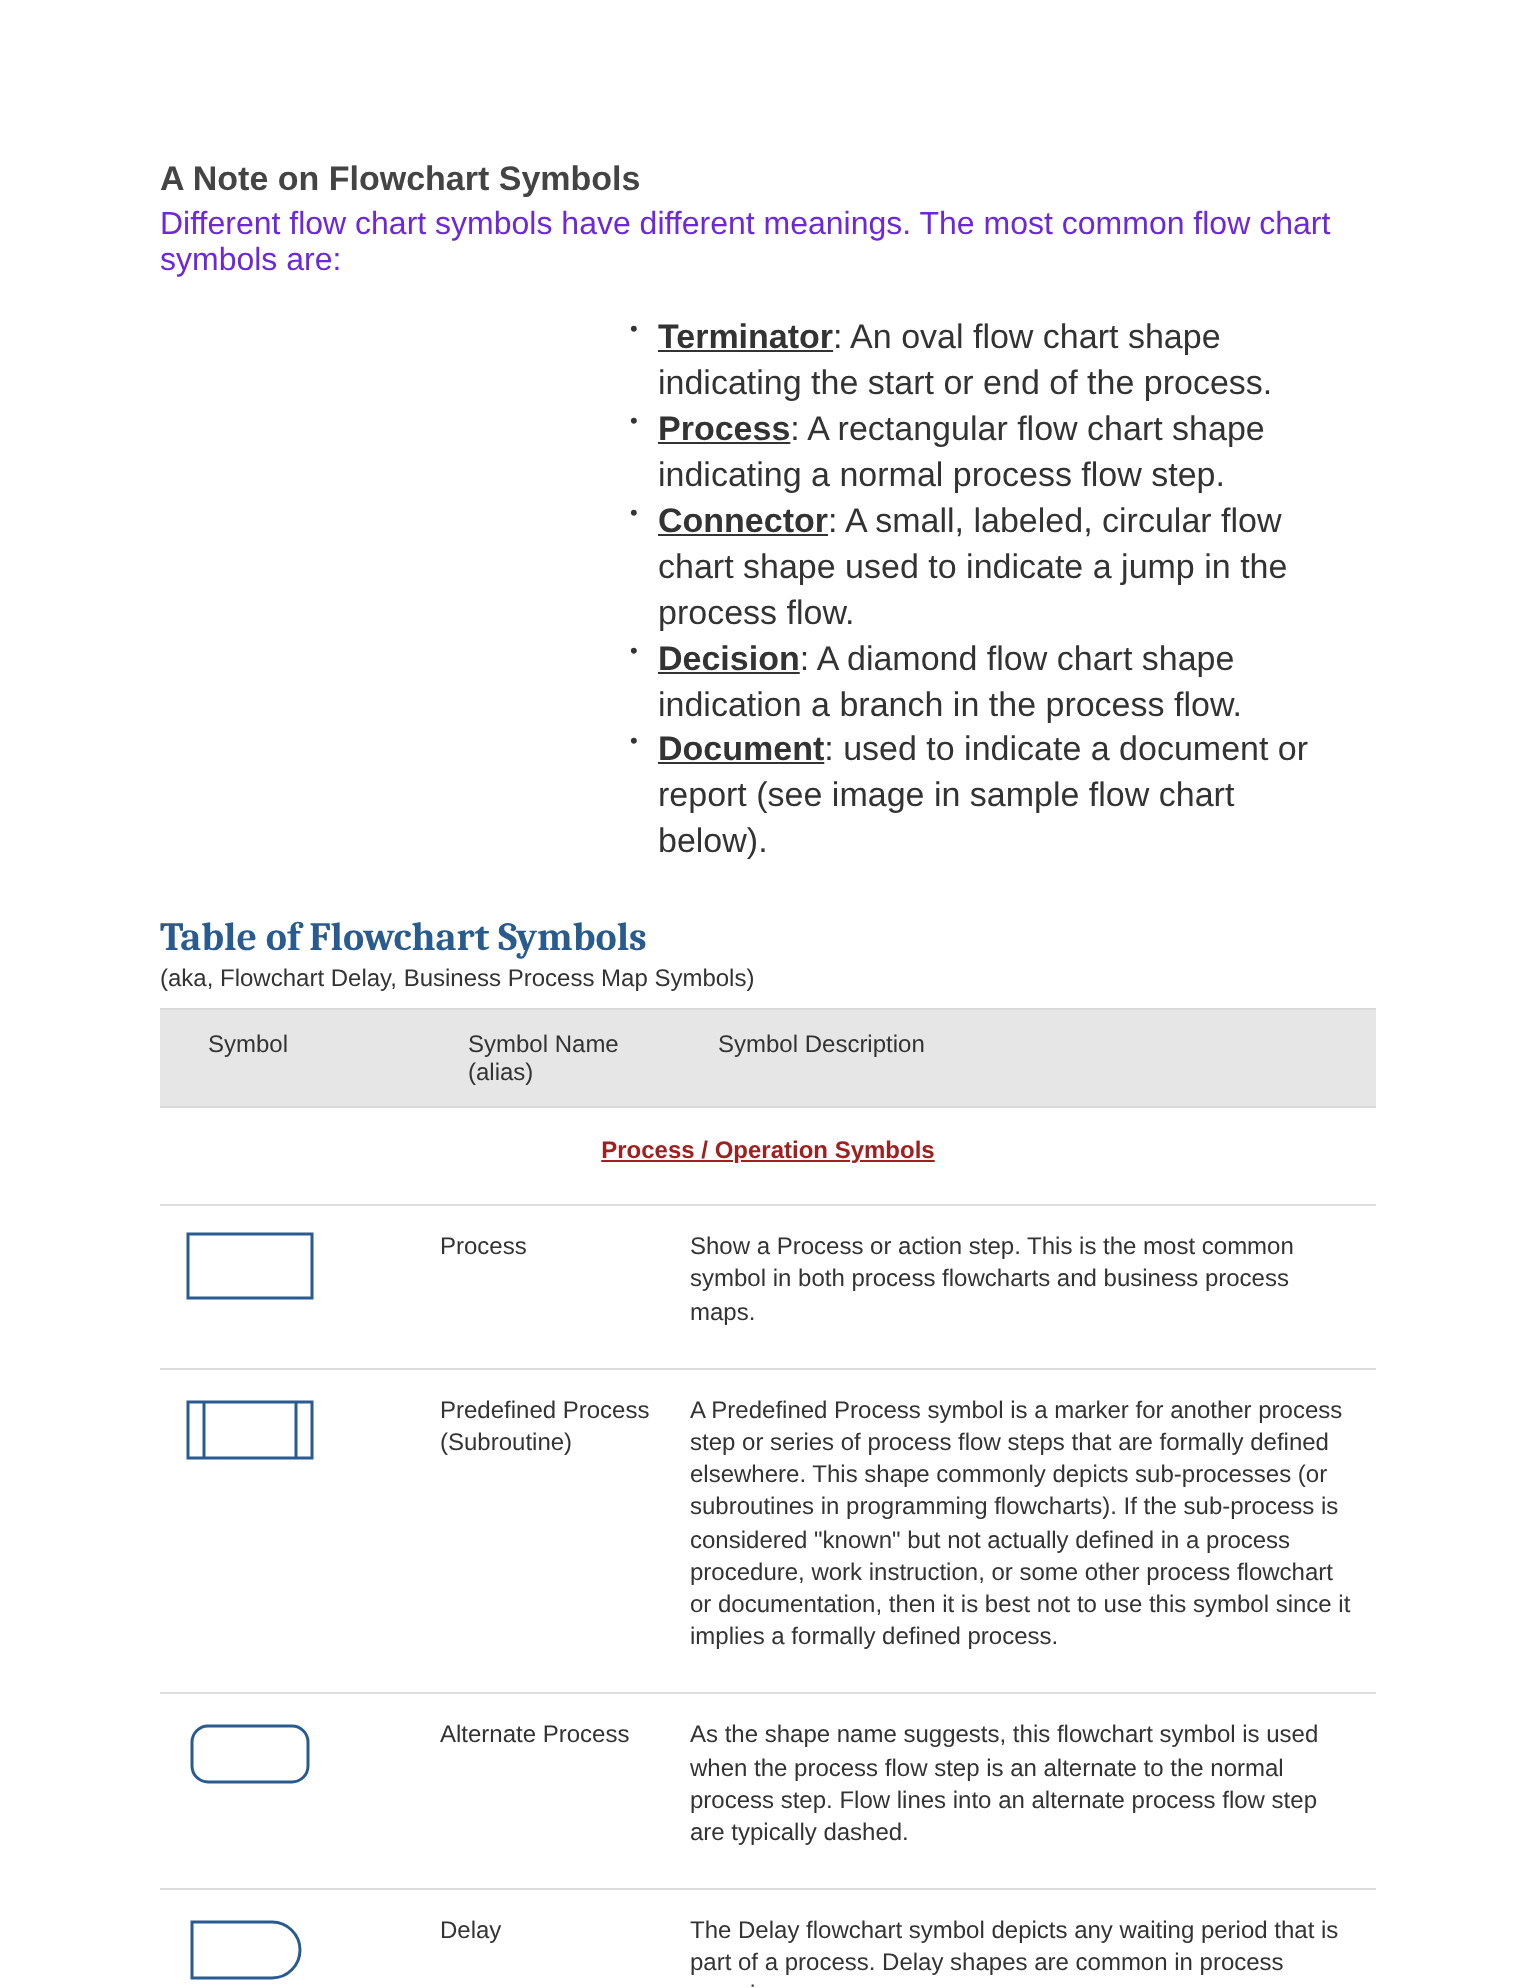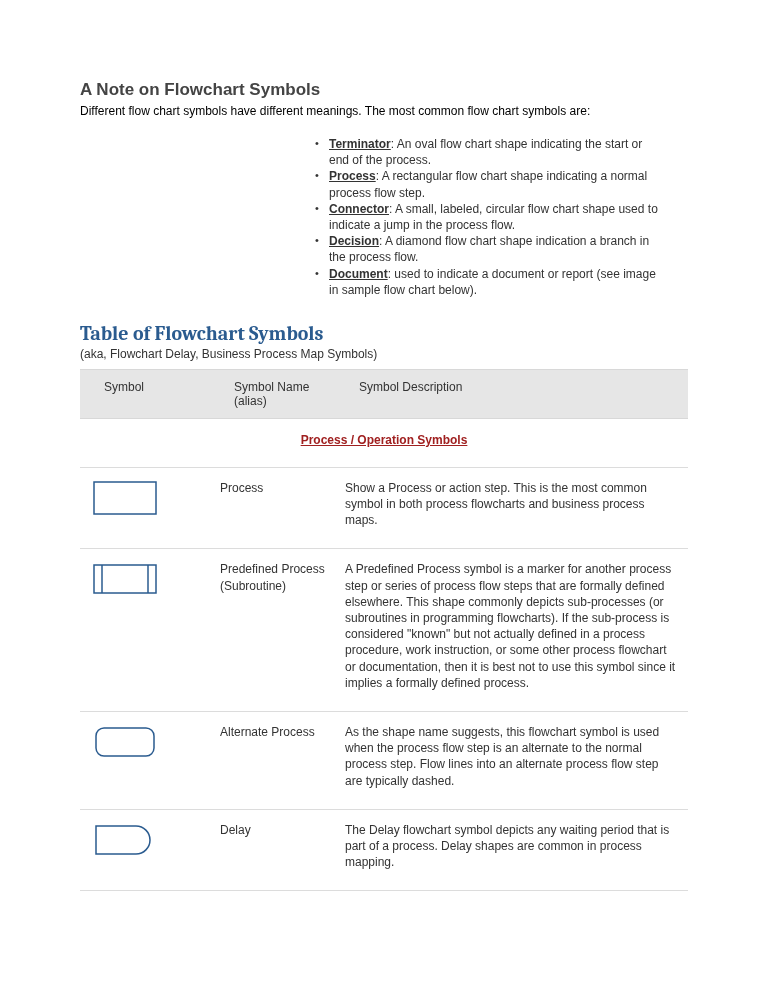--- a/index.html
+++ b/index.html
@@ -12,35 +12,35 @@
     box-sizing: border-box;
     background: #fff;
   }
   h1 {
     font-size: 17px;
     font-weight: bold;
     color: #444;
     margin: 0 0 4px 0;
   }
   .intro {
-    font-size: 12px;
-    color: #000000;
+    font-size: 16px;
+    color: #6d28d9;
     margin-bottom: 18px;
   }
   ul.defs {
     margin: 0 0 0 235px;
     padding: 0 30px 0 0;
     list-style: none;
   }
   ul.defs li {
     position: relative;
     padding-left: 14px;
     margin-bottom: 0;
     line-height: 1.35;
-    font-size: 12px;
+    font-size: 17px;
   }
   ul.defs li::before {
     content: "•";
     position: absolute;
     left: 0;
     top: 0;
     font-size: 11px;
   }
   .term {
     font-weight: bold;

